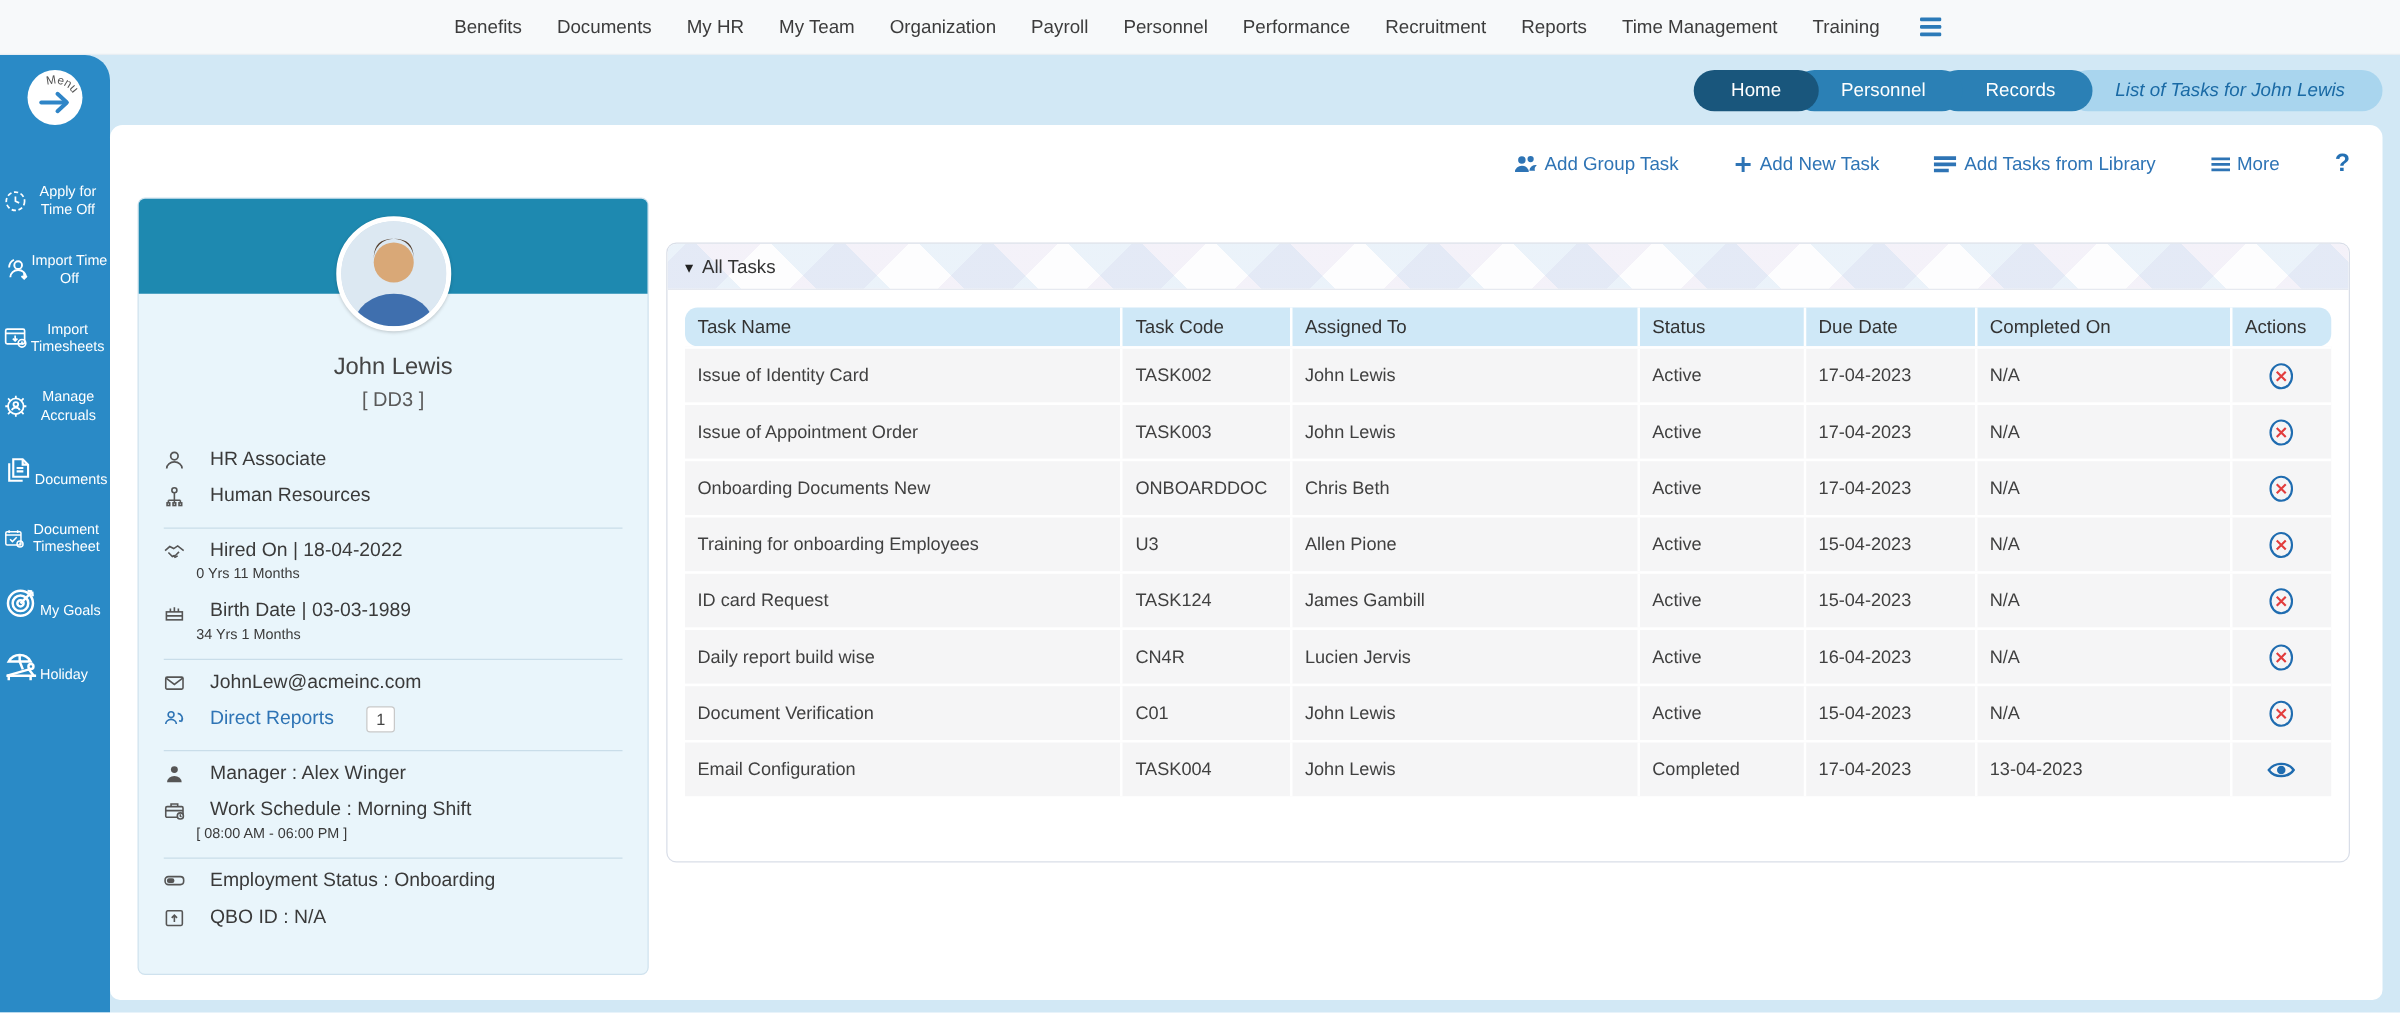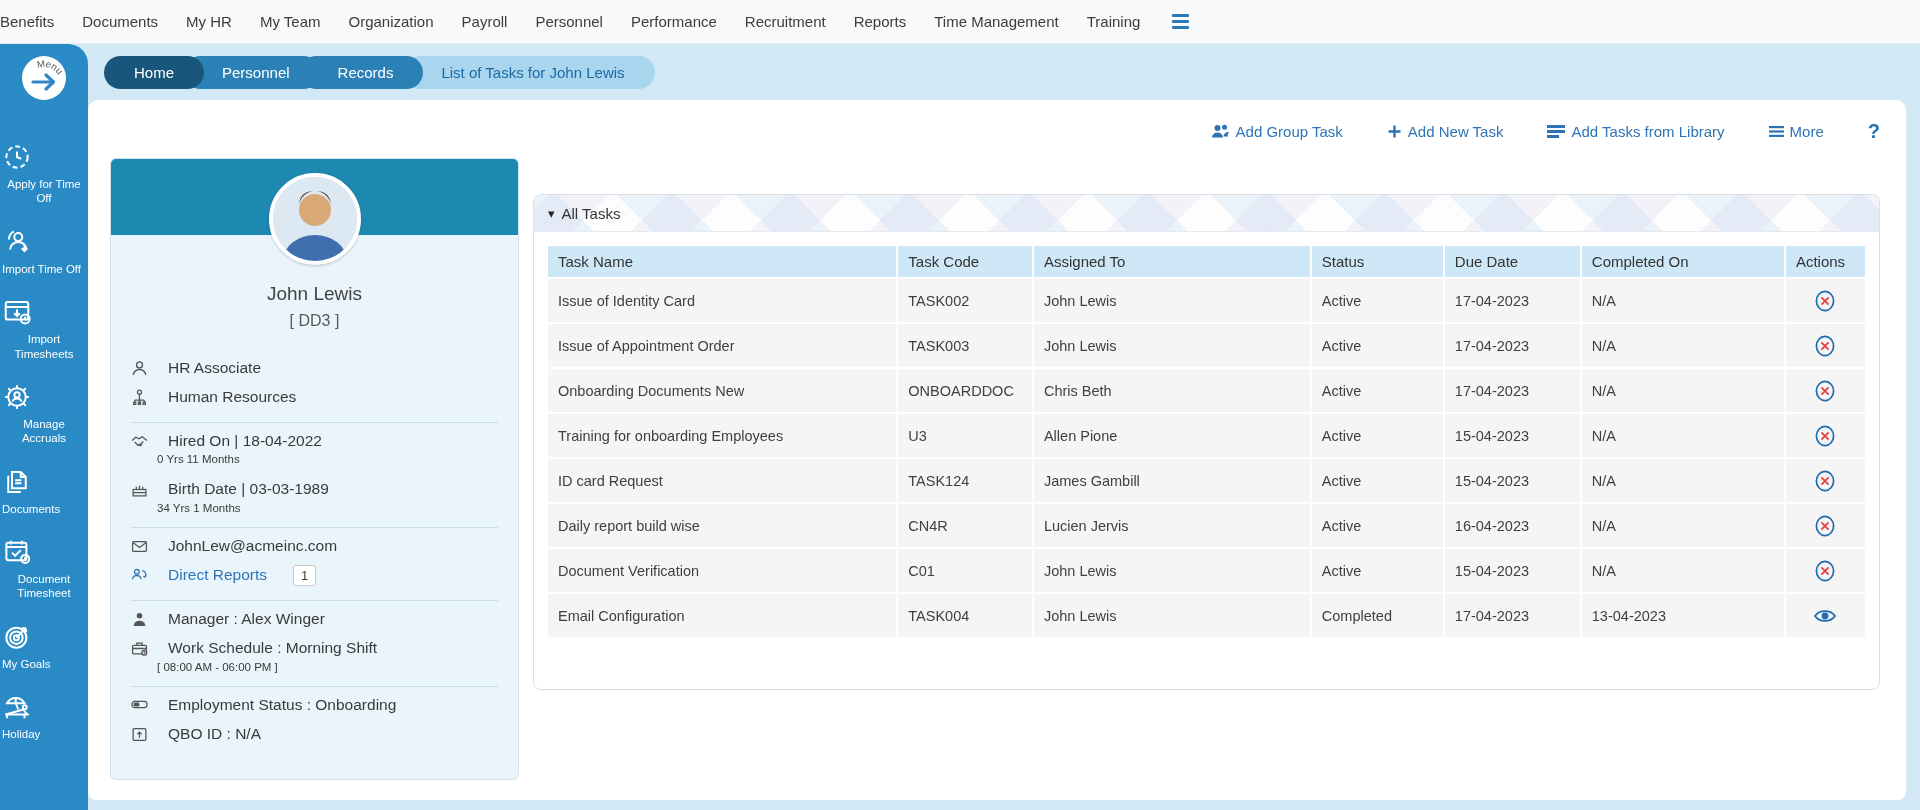--- a/index.html
+++ b/index.html
@@ -1,40 +1,40 @@
 <!DOCTYPE html>
 <html><head>
 <meta charset="utf-8">
 <style>
   * { box-sizing: border-box; margin: 0; padding: 0; }
   html,body { width:1920px; height:810px; overflow:hidden; }
   body { font-family:"Liberation Sans", sans-serif; background:#d2e8f5; color:#3d3d3d; }
 
   
   .topbar { height:44px; background:#f7f9fa; border-bottom:1px solid #e8eef3;
-            display:flex; align-items:center; justify-content:flex-start; gap:28px; }
+            display:flex; align-items:center; justify-content:center; gap:28px; }
   .nav-items { display:flex; gap:28px; align-items:center; }
   .nav-item { font-size:15px; color:#3c3c3c; cursor:pointer; white-space:nowrap; }
   .hamburger { display:flex; flex-direction:column; gap:3px; cursor:pointer; padding:4px; }
   .hamburger i { display:block; width:17px; height:3px; background:#2b7ab8; border-radius:1px; }
 
   
   .main { display:flex; height:766px; }
   .sidebar { width:88px; background:#2a8ac6; border-radius:0 20px 0 0; flex:0 0 88px;
              display:flex; flex-direction:column; align-items:center; }
   .menu-btn { margin-top:10px; cursor:pointer; }
   .side-items { margin-top:40px; display:flex; flex-direction:column; gap:21px; align-items:center; }
-  .side-item { display:flex; flex-direction:column; align-items:flex-start; cursor:pointer; width:84px; }
+  .side-item { display:flex; flex-direction:row; align-items:flex-end; cursor:pointer; width:84px; }
   .side-item svg { width:30px; height:30px; }
   .side-label { margin-top:5px; font-size:11.5px; color:#fff; text-align:center; line-height:1.25; }
 
   .content { flex:1; display:flex; flex-direction:column; padding-right:14px; }
 
   
-  .tab-strip { height:56px; display:flex; align-items:center; padding-left:16px; }
+  .tab-strip { height:56px; display:flex; align-items:center; padding-left:16px;justify-content:flex-end; }
   .tab { height:33px; line-height:33px; padding:0 30px; border-radius:17px; font-size:15px;
          cursor:pointer; position:relative; white-space:nowrap; }
   .tab + .tab { margin-left:-20px; padding-left:38px; }
   .tab-dark   { background:#19567c; color:#fff; }
   .tab-mid    { background:#2b80b5; color:#fff; }
   .tab-active { background:#a9d5ee; color:#1a6aa5; }
 
   
   .panel { flex:1; background:#fff; border-radius:10px 10px 8px 8px; margin-bottom:10px;
            padding:14px 26px 0 18px; position:relative; }
@@ -69,21 +69,21 @@
   .tasks { flex:1; margin-left:14px; margin-top:36px; }
   .tasks-panel { border:1px solid #d9dee8; border-radius:8px; background:#fff; overflow:hidden; }
   .tasks-header { height:37px; display:flex; align-items:center; gap:7px; padding-left:14px;
                   font-size:15px; color:#333; cursor:pointer; border-bottom:1px solid #e6e9f0;
                   background-color:#fdfdfe;
                   background-image:
                     repeating-linear-gradient(45deg,  rgba(170,205,235,.22) 0 42px, rgba(255,255,255,0) 42px 84px),
                     repeating-linear-gradient(-45deg, rgba(196,182,222,.16) 0 42px, rgba(255,255,255,0) 42px 84px); }
   .chev { font-size:13px; color:#222; }
   .tasks-body { padding:14px 14px 52px 14px; }
-  .thead { display:flex; background:#cfe8f7; height:31px; align-items:stretch; }
+  .thead { display:flex; background:#cfe8f7; height:31px; align-items:stretch;border-radius:10px; }
   .th { display:flex; align-items:center; padding-left:10px; font-size:15px; color:#333;
         border-right:2px solid #fff; }
   .th:last-child { border-right:none; }
   .tr { display:flex; height:45px; background:#f5f5f6; border-top:2px solid #fff; }
   .td { display:flex; align-items:center; padding-left:10px; font-size:14.5px; color:#404040;
         border-right:2px solid #fff; overflow:hidden; white-space:nowrap; }
   .td:last-child { border-right:none; justify-content:center; padding-left:0; }
   .td svg { cursor:pointer; }
   .c0{flex:0 0 26.6%} .c1{flex:0 0 10.3%} .c2{flex:0 0 21.1%} .c3{flex:0 0 10.1%}
   .c4{flex:0 0 10.4%} .c5{flex:0 0 15.5%} .c6{flex:1}
@@ -203,21 +203,21 @@
           <div class="side-label">Holiday</div>
         </div>
       </div>
   </div>
 
   <div class="content">
     <div class="tab-strip">
         <div class="tab tab-dark" style="z-index: 10;">Home</div>
         <div class="tab tab-mid" style="z-index: 9;">Personnel</div>
         <div class="tab tab-mid" style="z-index: 8;">Records</div>
-        <div class="tab tab-active" style="z-index: 7;">List of Tasks for John Lewis</div>
+        <div class="tab tab-active" style="z-index: 7; font-style: italic;">List of Tasks for John Lewis</div>
       </div>
 
     <div class="panel">
       <div class="actions-row">
         <span class="action-link">
           <svg width="19" height="15" viewBox="0 0 19 15" fill="#2e74b5">
             <circle cx="6.5" cy="4" r="3"></circle>
               <circle cx="13.5" cy="3.2" r="2.5"></circle>
             <path d="M1 13.5 a5.5 5 0 0 1 11 0 z"></path>
               <path d="M12.5 12.5 a5 4.5 0 0 1 6-4.4 a4.5 4 0 0 0-1.5 4.4 z"></path>

